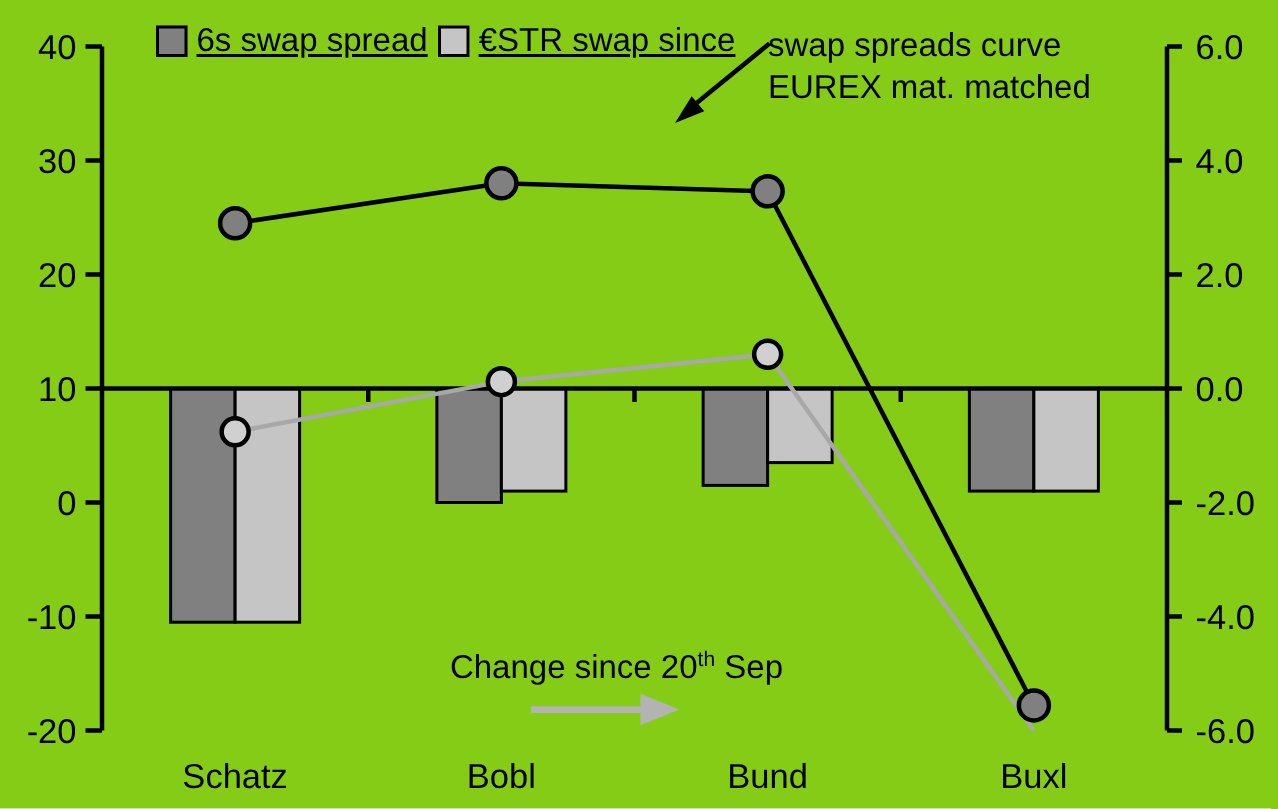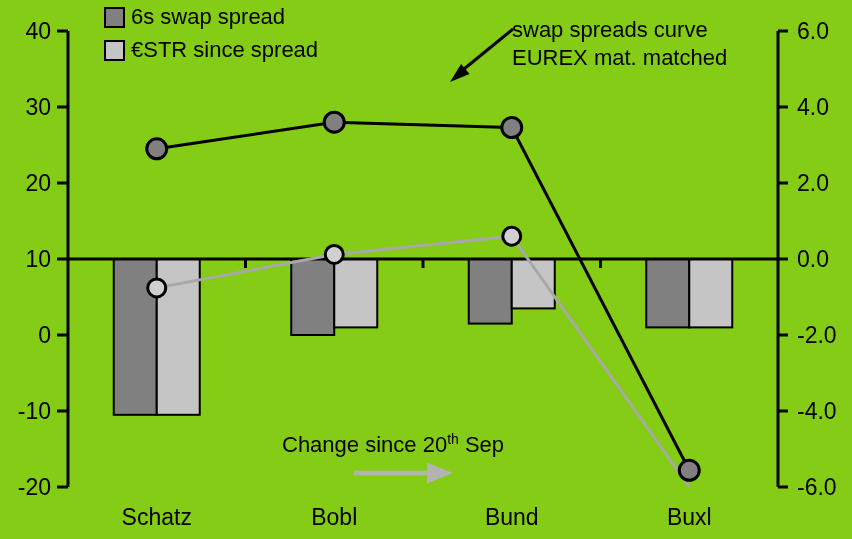--- a/index.html
+++ b/index.html
@@ -5,32 +5,32 @@
   html,body{margin:0;padding:0;background:#fff;}
   .stage{
     position:relative;width:852px;height:539px;background:#84cc16;overflow:hidden;
     font-family:"Liberation Sans", sans-serif;color:#000;
   }
   .stage svg{position:absolute;left:0;top:0;}
   svg text{font-family:"Liberation Sans", sans-serif;fill:#000;}
   .tick-label{font-size:23px;}
   .cat-label{font-size:23px;}
   .legend{
-    position:absolute;left:104px;top:4px;display:flex;flex-direction:column;gap:7px;
+    position:absolute;left:104px;top:14px;display:flex;gap:7px;text-decoration:underline;
   }
   .legend-item{display:flex;align-items:center;}
   .legend-swatch{
     width:17px;height:17px;border:2.5px solid #000;box-sizing:content-box;flex:none;
   }
   .legend-label{font-size:22px;margin-left:6px;white-space:nowrap;}
   .curve-annotation{
     position:absolute;left:512px;top:16px;font-size:22px;line-height:28px;white-space:nowrap;
   }
   .change-annotation{
-    position:absolute;left:282px;top:431px;width:240px;text-align:left;
+    position:absolute;left:282px;top:431px;width:240px;text-align:right;
     font-size:22px;white-space:nowrap;
   }
   .change-annotation sup{font-size:14px;}
 </style>
 </head>
 <body>
 
 <div class="stage">
 
   <svg id="chart" width="852" height="539" viewBox="0 0 852 539">
@@ -95,21 +95,21 @@
       <polygon points="453,473 427,462.5 427,483.5" fill="#b3b3b3"></polygon>
     </svg>
 
   <div class="legend">
     <div class="legend-item">
       <span class="legend-swatch" id="swatch-0" style="background: rgb(128, 128, 128);"></span>
       <span class="legend-label">6s swap spread</span>
     </div>
     <div class="legend-item">
       <span class="legend-swatch" id="swatch-1" style="background: rgb(197, 197, 197);"></span>
-      <span class="legend-label">€STR since spread</span>
+      <span class="legend-label">€STR swap since</span>
     </div>
   </div>
 
   <div class="curve-annotation">
     <div>swap spreads curve</div>
     <div>EUREX mat. matched</div>
   </div>
 
   <div class="change-annotation"><span>Change since 20</span><sup>th</sup><span> Sep</span></div>
 

